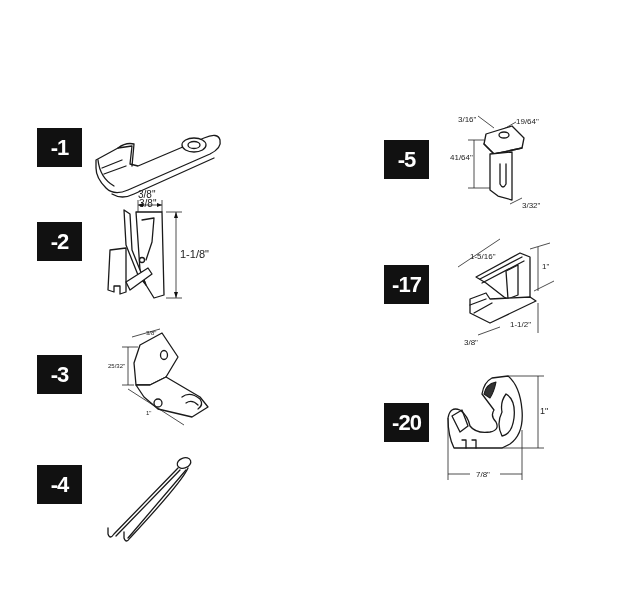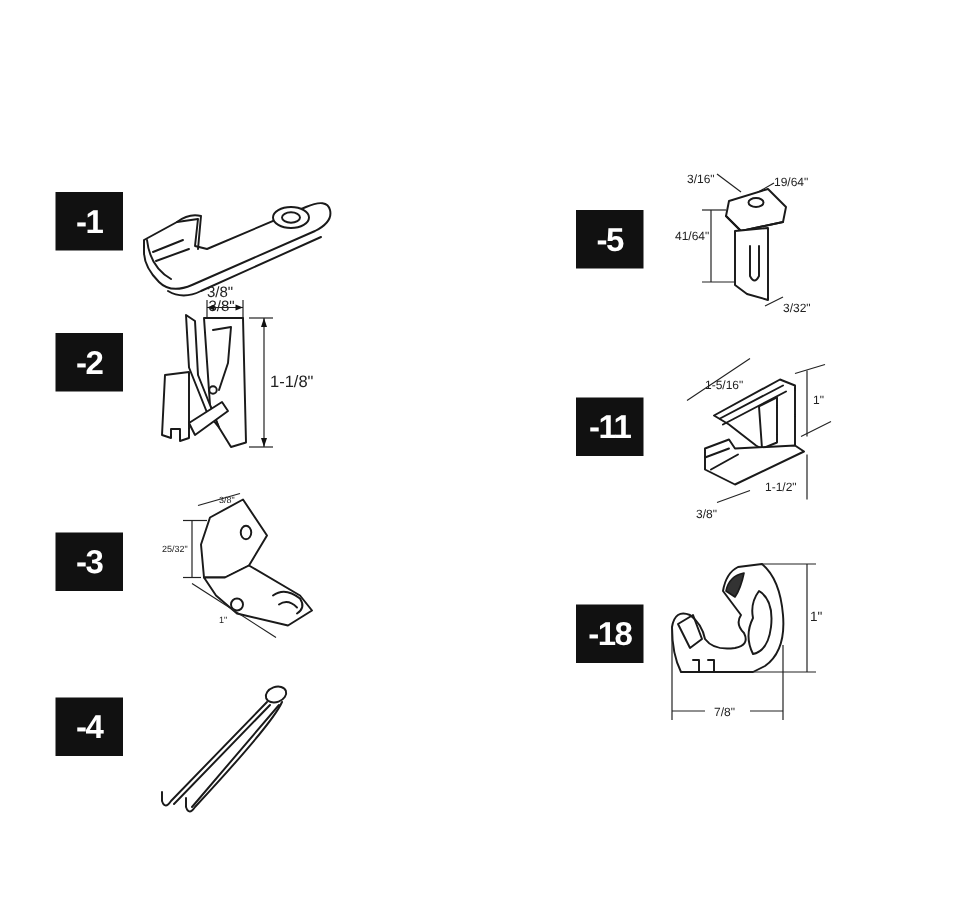--- a/index.html
+++ b/index.html
@@ -106,42 +106,42 @@
     <path class="ln" d="M50 56 L50 76 Q53 82 56 76 L56 56"></path>
     <text class="dim" x="0" y="52" font-size="8">41/64"</text>
     <line class="thin" x1="24" y1="32" x2="24" y2="80"></line>
     <line class="thin" x1="18" y1="32" x2="34" y2="32"></line>
     <line class="thin" x1="18" y1="80" x2="40" y2="80"></line>
     <text class="dim" x="72" y="100" font-size="8">3/32"</text>
     <line class="thin" x1="60" y1="96" x2="72" y2="90"></line>
   </svg>
 </div>
 
-<div class="label-box" style="left:384px;top:265px;">-11</div>
+<div class="label-box" style="left:384px;top:265px;">-17</div>
 <div class="part" style="left:450px;top:237px;">
   <svg width="120" height="110" viewBox="0 0 120 110">
     <text class="dim" x="20" y="22" font-size="8">1-5/16"</text>
     <line class="thin" x1="8" y1="30" x2="50" y2="2"></line>
     <path class="fillw" d="M26 40 L70 16 L80 20 L80 60 L68 68 L54 60 L36 46 Z"></path>
     <path class="ln" d="M30 42 L72 20 M32 46 L74 24"></path>
     <path class="fillw" d="M56 34 L68 28 L68 58 L58 62 Z"></path>
     <path class="fillw" d="M20 62 L36 56 L40 62 L80 60 L86 64 L40 86 L20 76 Z"></path>
     <path class="ln" d="M20 68 L36 62 M24 76 L42 66"></path>
     <line class="thin" x1="88" y1="10" x2="88" y2="54"></line>
     <line class="thin" x1="80" y1="12" x2="100" y2="6"></line>
     <line class="thin" x1="84" y1="54" x2="104" y2="44"></line>
     <text class="dim" x="92" y="32" font-size="8">1"</text>
     <line class="thin" x1="88" y1="66" x2="88" y2="96"></line>
     <text class="dim" x="60" y="90" font-size="8">1-1/2"</text>
     <line class="thin" x1="28" y1="98" x2="50" y2="90"></line>
     <text class="dim" x="14" y="108" font-size="8">3/8"</text>
   </svg>
 </div>
 
-<div class="label-box" style="left:384px;top:403px;">-18</div>
+<div class="label-box" style="left:384px;top:403px;">-20</div>
 <div class="part" style="left:440px;top:370px;">
   <svg width="120" height="115" viewBox="0 0 120 115">
     <path class="fillw" d="M8 48 Q10 36 20 40 Q28 46 30 56 Q36 64 50 62 Q60 60 56 52 Q50 46 54 40 Q48 32 42 24 Q44 12 52 8 L68 6 Q80 16 82 40 Q84 64 70 74 L62 78 L14 78 Q8 66 8 48 Z"></path>
     <path class="fillg" d="M44 24 Q46 14 56 12 Q54 22 50 28 Z" style="fill:#333"></path>
     <path class="ln" d="M66 24 Q76 30 74 48 Q72 64 62 66 Q56 54 62 42 Q60 32 66 24 Z"></path>
     <path class="ln" d="M12 46 L22 40 L28 56 L20 62 Z"></path>
     <path class="ln" d="M22 70 L26 70 L26 78 M32 70 L36 70 L36 78"></path>
     <line class="thin" x1="68" y1="6" x2="104" y2="6"></line>
     <line class="thin" x1="62" y1="78" x2="104" y2="78"></line>
     <line class="thin" x1="98" y1="6" x2="98" y2="78"></line>

